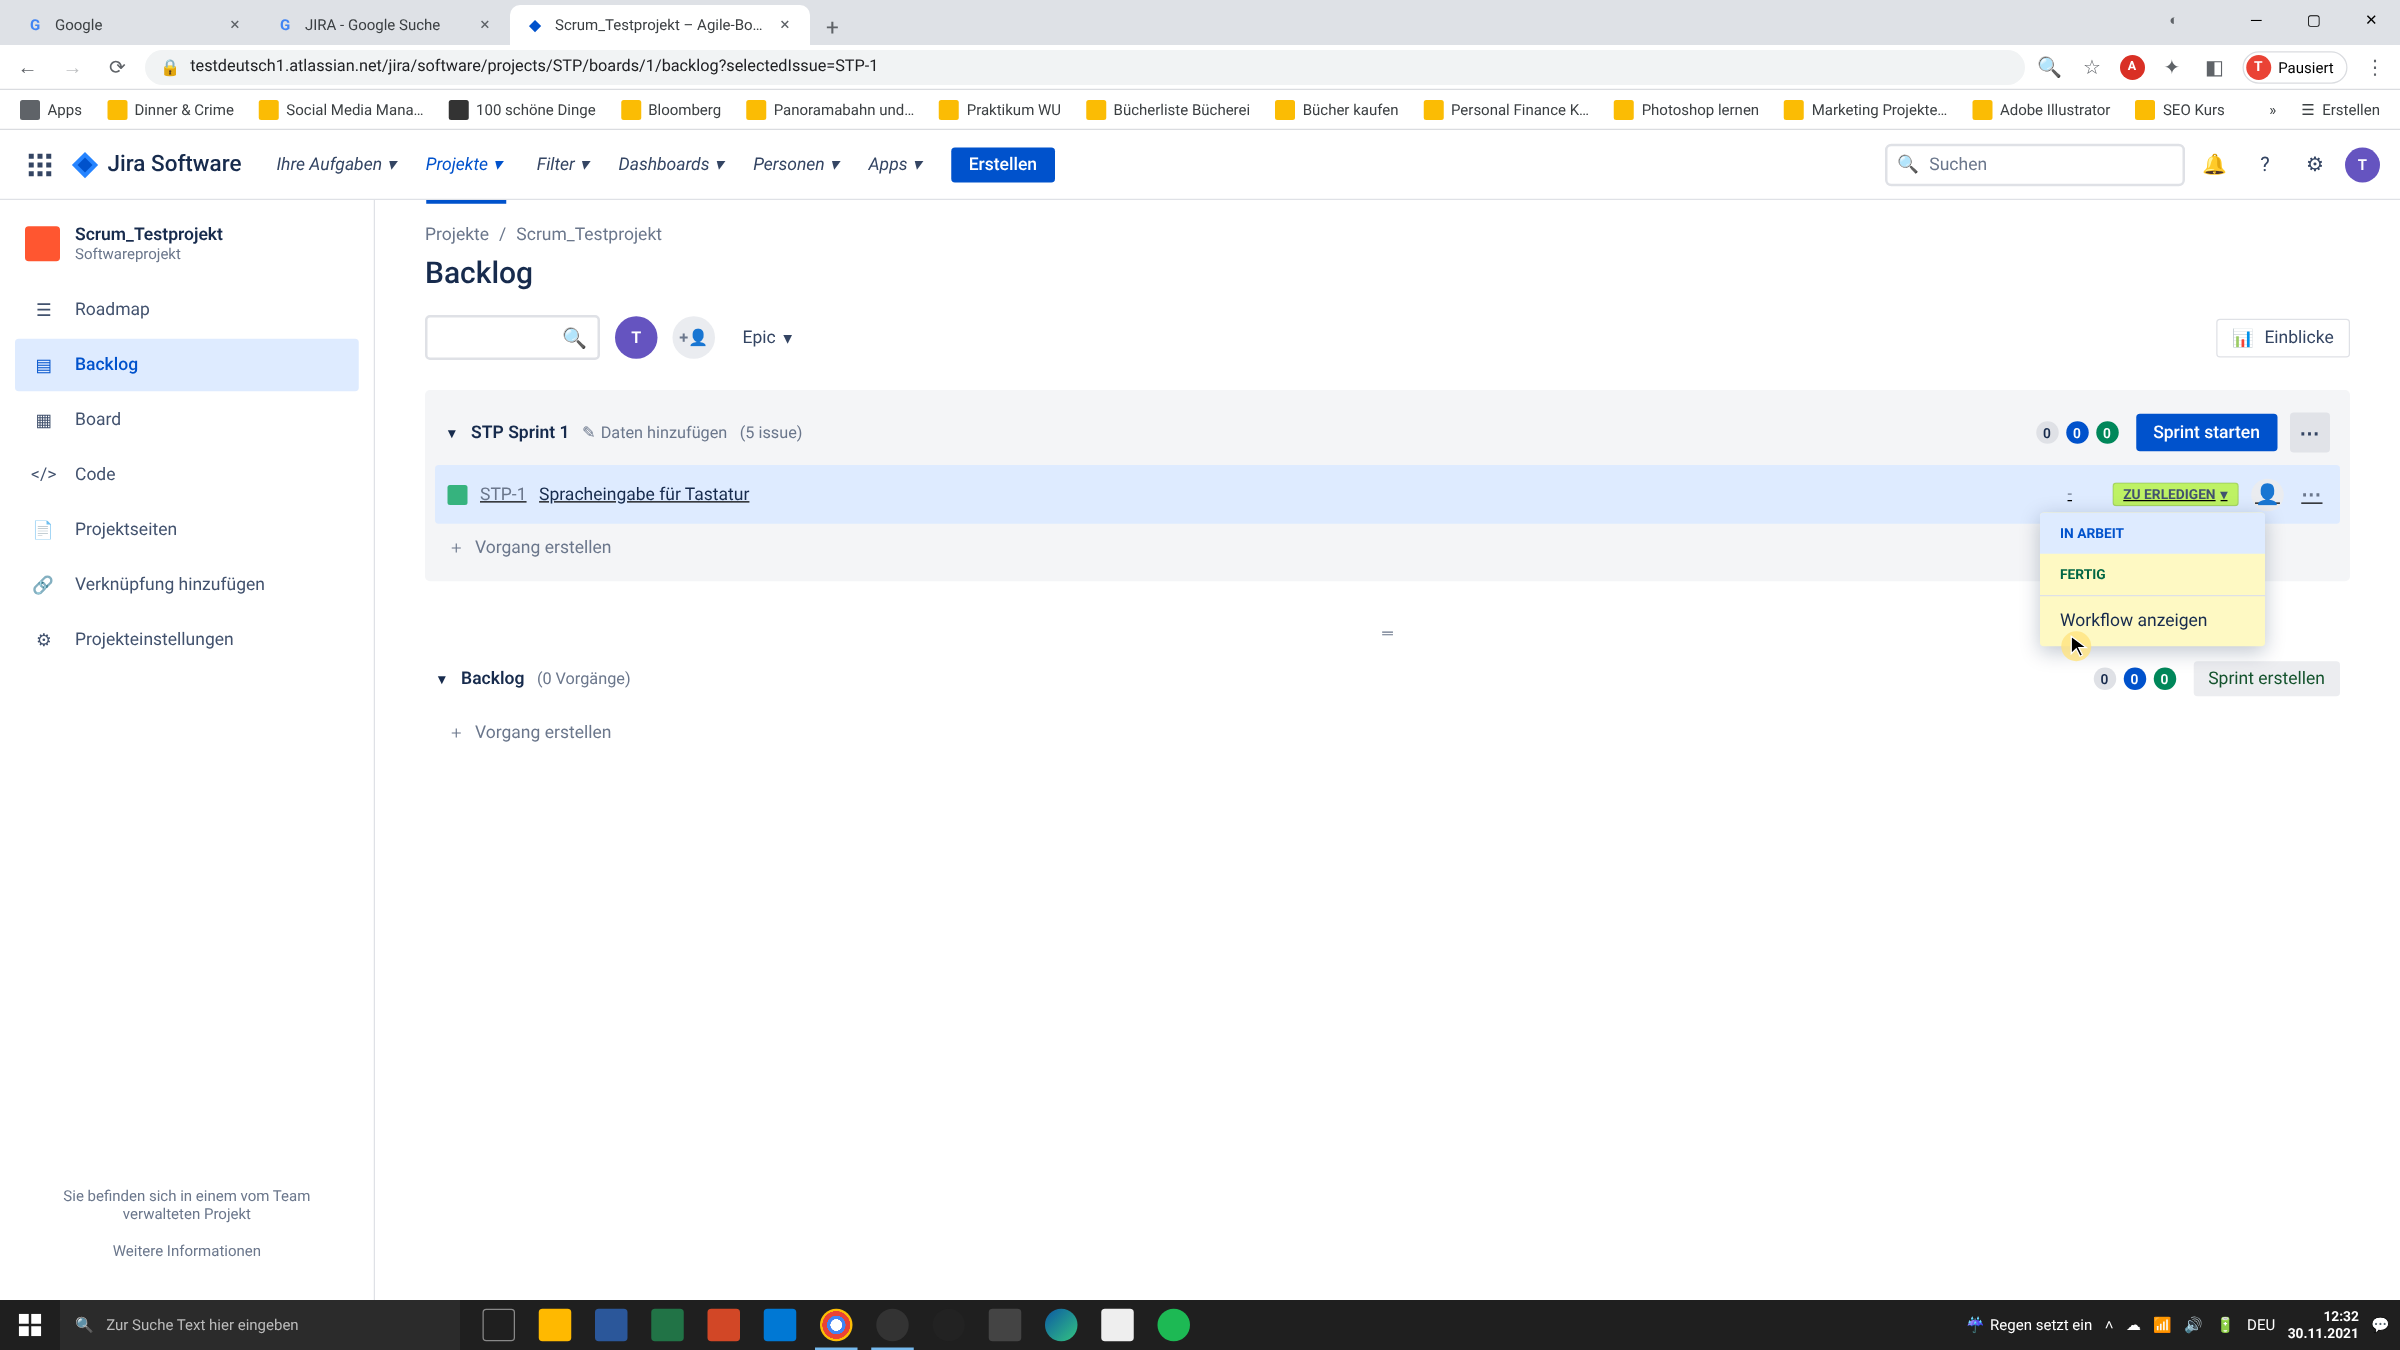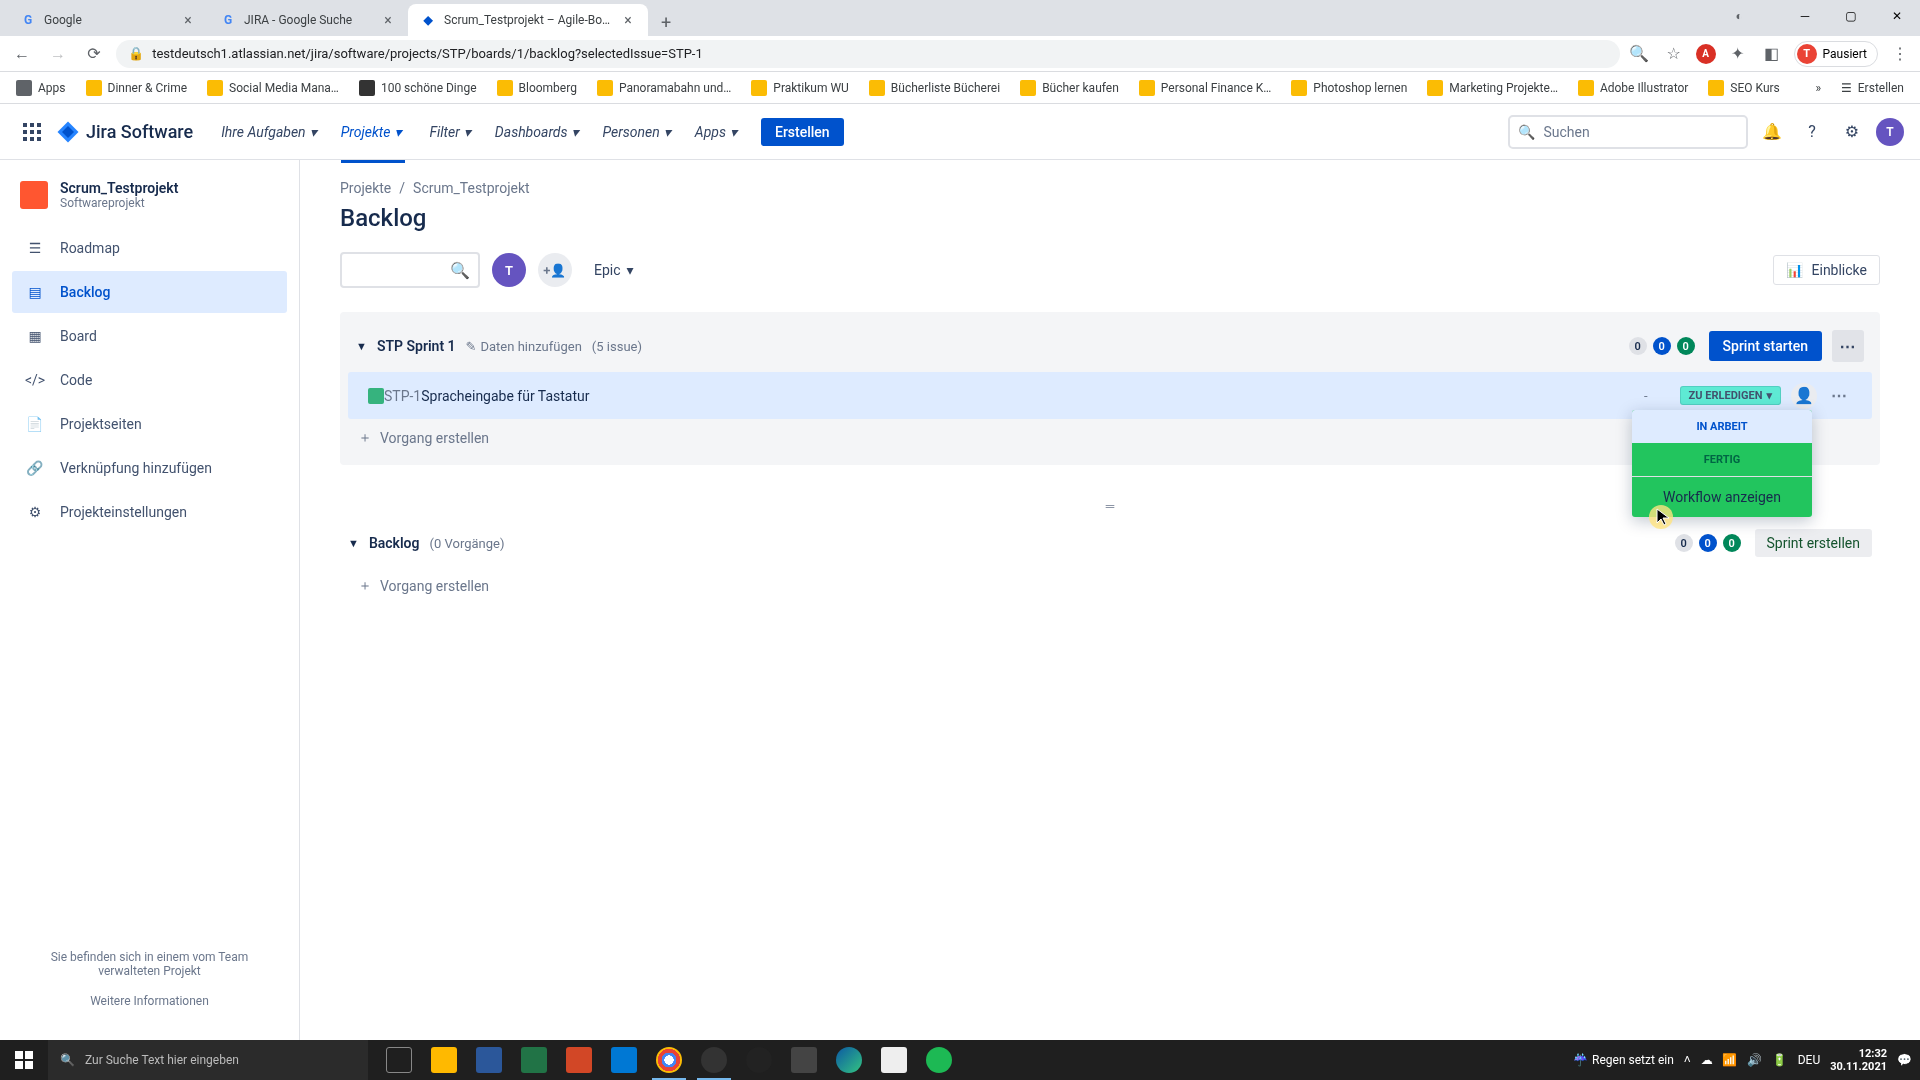--- a/index.html
+++ b/index.html
@@ -80,40 +80,40 @@
 .add-dates { display: flex; align-items: center; gap: 4px; color: #6b778c; font-size: 13px; }
 .issue-count { color: #6b778c; font-size: 13px; }
 .sprint-right { margin-left: auto; display: flex; align-items: center; gap: 6px; }
 .badge { min-width: 18px; height: 18px; border-radius: 9px; font-size: 11px; display: inline-flex; align-items: center; justify-content: center; color: #fff; padding: 0 5px; font-weight: 600; }
 .badge-gray { background: #dfe1e6; color: #172b4d; }
 .badge-blue { background: #0052cc; }
 .badge-green { background: #00875a; }
 .start-sprint-btn { background: #0052cc; color: #fff; padding: 7px 14px; border-radius: 3px; font-size: 14px; font-weight: 500; margin-left: 8px; }
 .more-btn { width: 32px; height: 32px; display: flex; align-items: center; justify-content: center; background: rgba(9,30,66,0.08); border-radius: 3px; color: #344563; margin-left: 4px; font-weight: bold; letter-spacing: 1px; }
 
-.issue-row { display: flex; align-items: center; padding: 10px 20px; margin: 0 8px; background: #deebff; border-radius: 3px; position: relative; }
+.issue-row { display: flex; align-items: center; padding: 10px 10px; margin: 0 8px; background: #deebff; border-radius: 3px; gap: 10px; position: relative; text-decoration: underline; }
 .issue-type-icon { width: 16px; height: 16px; background: #36b37e; border-radius: 2px; }
 .issue-key { color: #6b778c; font-size: 14px; }
 .issue-summary { color: #172b4d; font-size: 14px; }
 .issue-right { margin-left: auto; display: flex; align-items: center; gap: 10px; }
-.status-btn { background: #5eead4; padding: 2px 8px; border-radius: 3px; font-size: 11px; font-weight: 700; color: #42526e; display: flex; align-items: center; gap: 4px; border: 1px solid rgba(9,30,66,0.13); margin-left: 22px; }
+.status-btn { background: #bef264; padding: 2px 8px; border-radius: 3px; font-size: 11px; font-weight: 700; color: #42526e; display: flex; align-items: center; gap: 4px; border: 1px solid rgba(9,30,66,0.13); margin-left: 22px; }
 .assignee-empty { width: 26px; height: 26px; border-radius: 50%; background: #eaecf0; display: flex; align-items: center; justify-content: center; color: #6b778c; }
 .issue-more { color: #6b778c; font-weight: bold; letter-spacing: 1px; padding: 4px; }
 
 .create-issue { display: flex; align-items: center; gap: 8px; padding: 10px 18px; color: #6b778c; font-size: 14px; }
 
 .divider-handle { text-align: center; color: #6b778c; font-size: 12px; padding: 6px 0; }
 
 .backlog-section { }
 .backlog-header { display: flex; align-items: center; padding: 10px 8px; gap: 10px; }
 .backlog-empty { border: 2px dashed #dfe1e6; border-radius: 4px; padding: 18px; text-align: center; color: #6b778c; font-size: 13px; margin: 4px 8px; }
 .create-sprint-btn { background: rgba(9,30,66,0.08); padding: 6px 12px; border-radius: 3px; font-size: 14px; color: #14532d; margin-left: 8px; }
 
 
-.status-dropdown { position: absolute; top: 38px; right: 60px; width: 180px; background: #22c55e; border-radius: 3px; box-shadow: 0 4px 16px rgba(9,30,66,0.25); z-index: 100; overflow: hidden; text-align: center; }
+.status-dropdown { position: absolute; top: 38px; right: 60px; width: 180px; background: #fef9c3; border-radius: 3px; box-shadow: 0 4px 16px rgba(9,30,66,0.25); z-index: 100; overflow: hidden; }
 .status-opt { padding: 10px 16px; font-size: 11px; font-weight: 700; }
 .status-opt.highlight { background: #deebff; }
 .status-opt.in-progress { color: #0052cc; }
 .status-opt.done { color: #006644; }
 .status-divider { height: 1px; background: #dfe1e6; }
 .status-workflow { padding: 12px 16px; font-size: 14px; color: #172b4d; }
 
 
 .cursor-overlay { position: absolute; width: 20px; height: 20px; pointer-events: none; z-index: 200; }
 .cursor-highlight { position: absolute; width: 24px; height: 24px; background: #ffe380; border-radius: 50%; opacity: 0.8; z-index: 199; pointer-events: none; }

